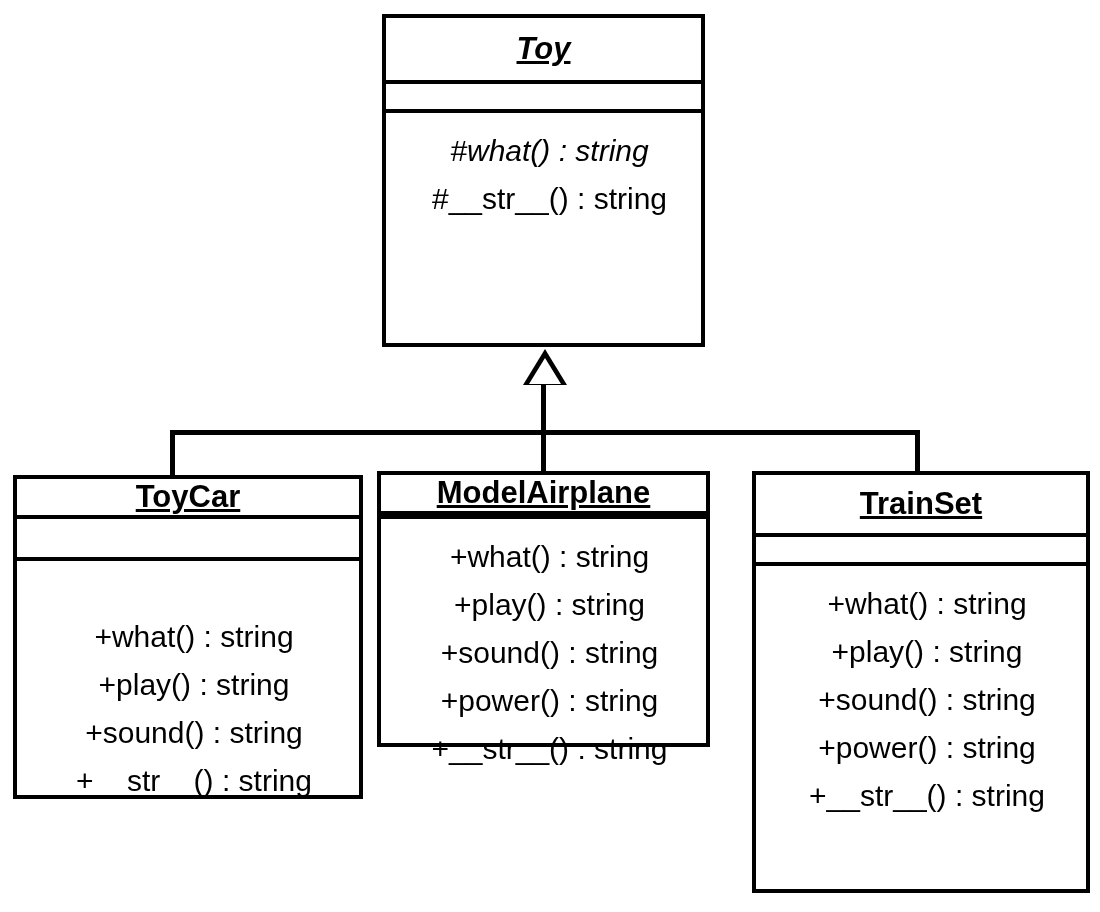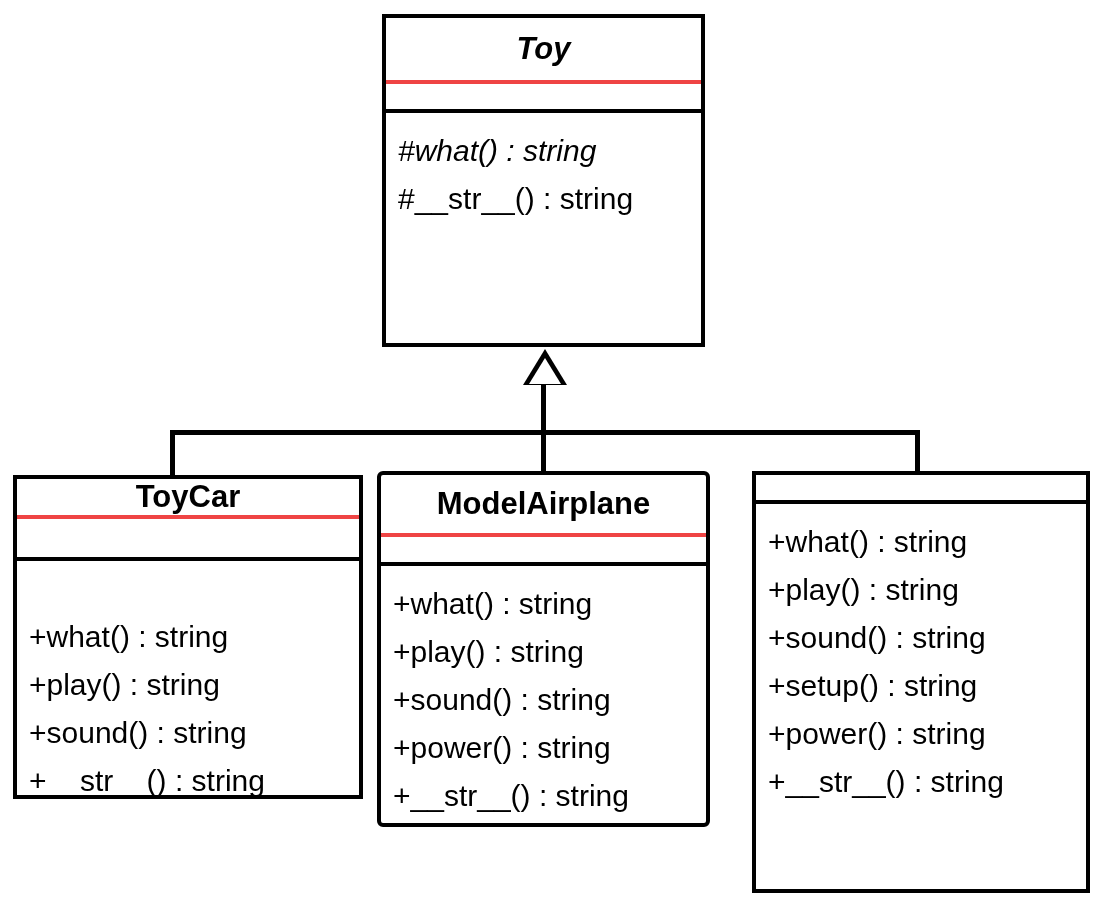--- a/index.html
+++ b/index.html
@@ -25,37 +25,39 @@
     background: #ffffff;
     border: 4px solid #000000;
     display: flex;
     flex-direction: column;
   }
   .uml-name {
     box-sizing: border-box;
     text-align: center;
     font-size: 31px;
     font-weight: bold;
-    border-bottom: 4px solid #ef4444;
+    border-bottom: 4px solid #000000;
     display: flex;
     align-items: center;
     justify-content: center;
     white-space: nowrap;
+    text-decoration: underline;
   }
   .uml-name.abstract {
     font-style: italic;
   }
   .uml-attrs {
     box-sizing: border-box;
     border-bottom: 4px solid #000000;
   }
   .uml-ops {
     box-sizing: border-box;
     flex: 1 1 auto;
     padding: 14px 0 2px 12px;
+    text-align: center;
   }
   .uml-op {
     font-size: 30px;
     line-height: 48px;
     white-space: nowrap;
   }
   .uml-op.abstract {
     font-style: italic;
   }
   .uml-op.spaced {
@@ -114,37 +116,37 @@
     <div class="uml-name" style="height:62px;">ToyCar</div>
     <div class="uml-attrs" style="height:29px;"></div>
     <div class="uml-ops">
       <div class="uml-op">+what() : string</div>
       <div class="uml-op">+play() : string</div>
       <div class="uml-op">+sound() : string</div>
       <div class="uml-op spaced">+__str__() : string</div>
     </div>
   </div>
 
-  <div class="uml-class" style="left:377px; top:471px; width:333px; height:356px;border-radius:6px;">
+  <div class="uml-class" style="left:377px; top:471px; width:333px; height:276px;">
     <div class="uml-name" style="height:62px;">ModelAirplane</div>
     <div class="uml-attrs" style="height:29px;"></div>
     <div class="uml-ops">
       <div class="uml-op">+what() : string</div>
       <div class="uml-op">+play() : string</div>
       <div class="uml-op">+sound() : string</div>
       <div class="uml-op spaced">+power() : string</div>
       <div class="uml-op">+__str__() : string</div>
     </div>
   </div>
 
   <div class="uml-class" style="left:752px; top:471px; width:338px; height:422px;">
+    <div class="uml-name" style="height:62px;">TrainSet</div>
     <div class="uml-attrs" style="height:29px;"></div>
     <div class="uml-ops">
       <div class="uml-op">+what() : string</div>
       <div class="uml-op">+play() : string</div>
       <div class="uml-op">+sound() : string</div>
-      <div class="uml-op spaced">+setup() : string</div>
       <div class="uml-op">+power() : string</div>
       <div class="uml-op">+__str__() : string</div>
     </div>
   </div>
 
 </div>
 
 </body></html>

